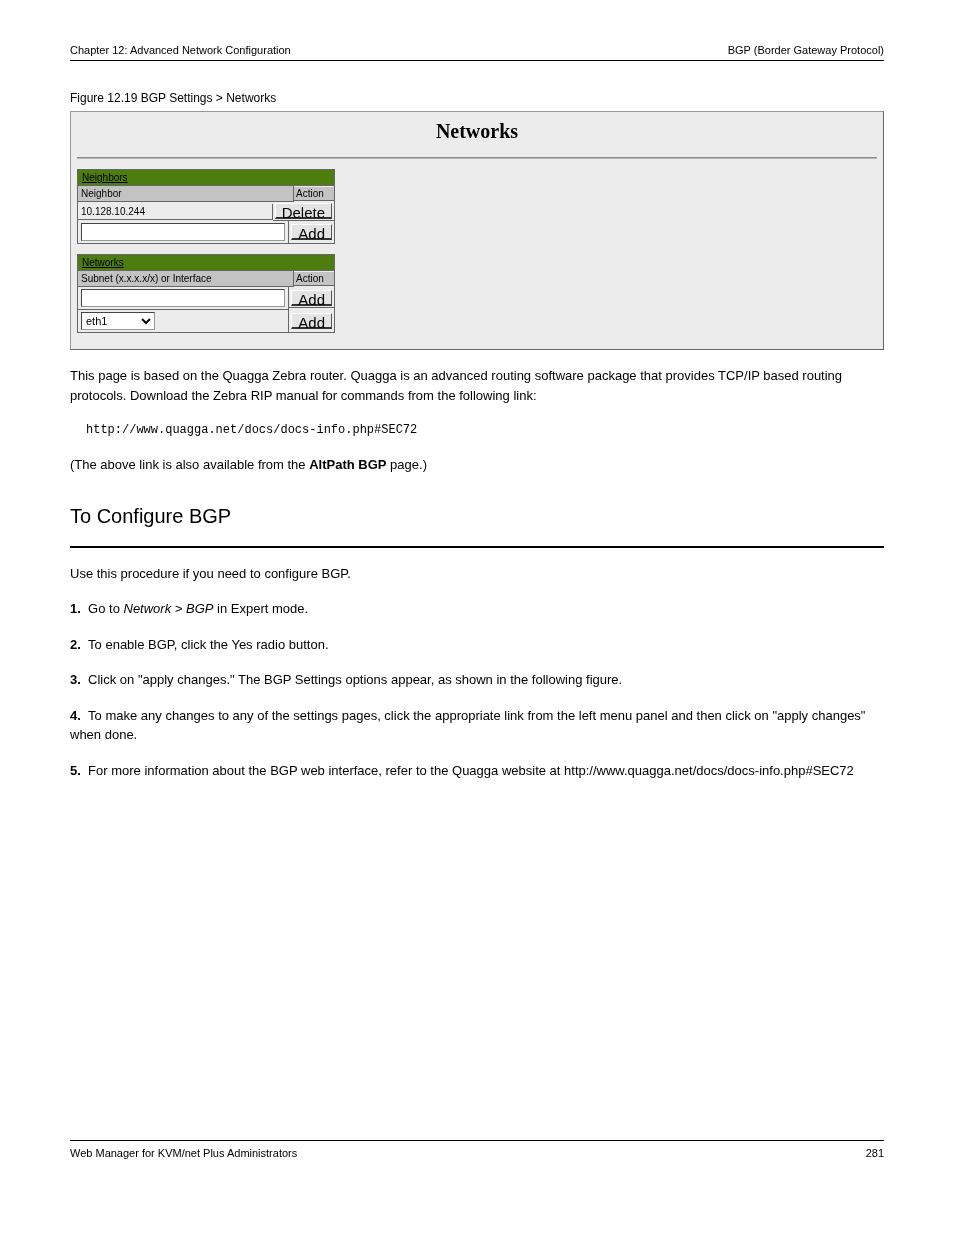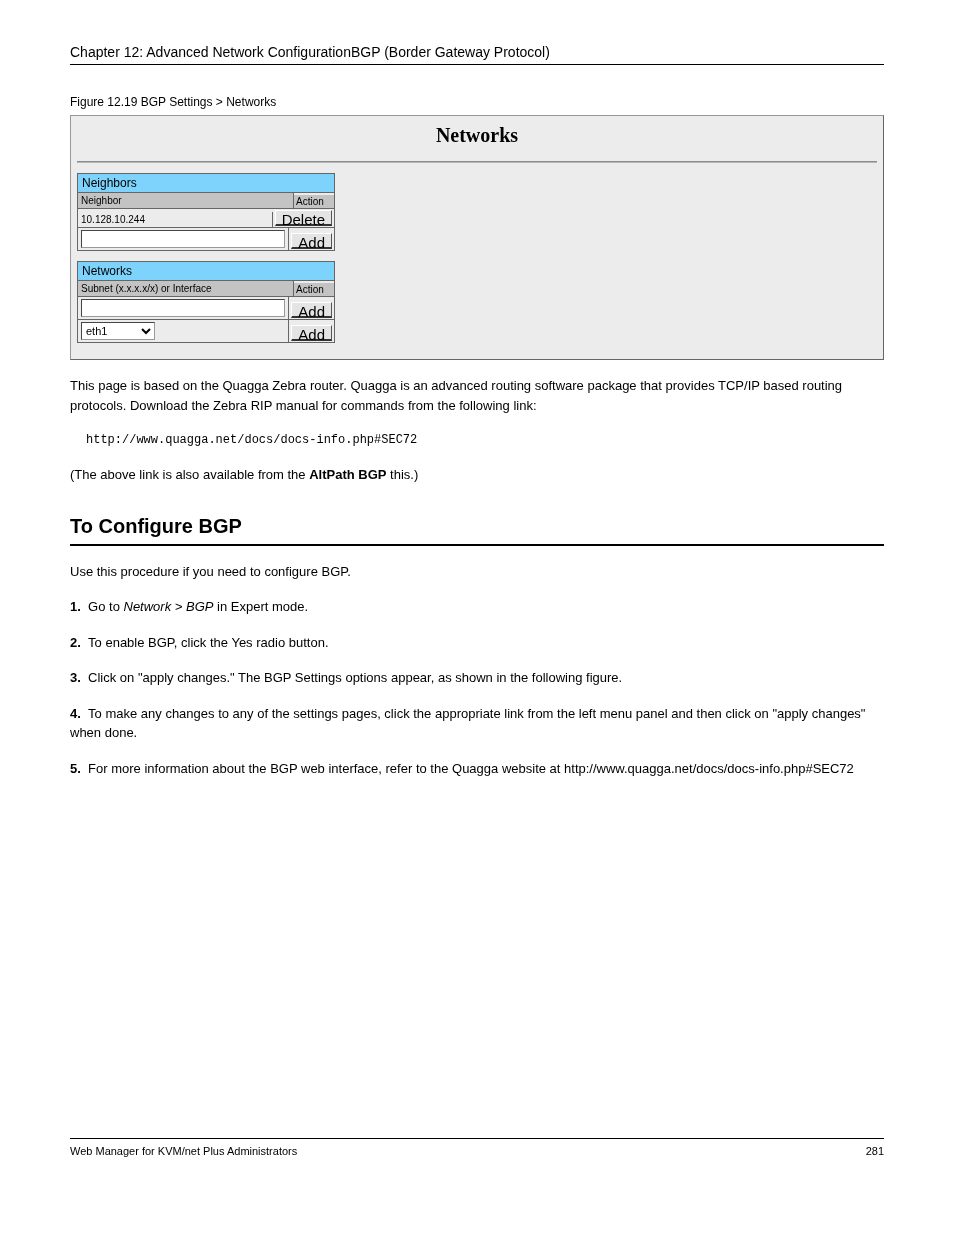--- a/index.html
+++ b/index.html
@@ -14,22 +14,22 @@
   }
   .page {
     padding: 40px 70px 20px 70px;
   }
   .header-bar {
     border-top: 1px solid #000;
     margin-bottom: 20px;
   }
   .header-row {
     display: flex;
-    justify-content: flex-start;
-    font-size: 14px;
+    justify-content: space-between;
+    font-size: 11px;
     padding: 4px 0;
   }
   .figure-title {
     font-size: 12px;
     margin: 30px 0 6px 0;
   }
   .screenshot {
     background: #ececec;
     border-top: 1px solid #999;
     border-left: 1px solid #999;
@@ -51,28 +51,29 @@
     background: linear-gradient(#777,#ccc);
     margin: 0 6px 10px 6px;
   }
   .panel {
     width: 258px;
     margin: 0 0 10px 6px;
     border: 1px solid #666;
     background: #ececec;
   }
   .panel-title {
-    background: #7dd3fc;
+    background: #4d7c0f;
     border-bottom: 1px solid #666;
     padding: 2px 4px;
-    font-size: 12px;
+    font-size: 10px;
+    text-decoration: underline;
   }
   .panel-row {
     display: flex;
-    align-items: flex-end;
+    align-items: center;
   }
   .cell-left {
     width: 216px;
     border-right: 1px solid #666;
     border-bottom: 1px solid #666;
     padding: 2px 3px;
     font-size: 10px;
     display: flex;
     align-items: center;
   }
@@ -121,22 +122,22 @@
     cursor: pointer;
   }
   .body-text {
     font-size: 13px;
     line-height: 1.5;
     margin: 16px 0;
   }
   .indent { margin-left: 40px; }
   .section-heading {
     font-size: 20px;
-    font-weight: bold;
-    margin: 30px 0 6px 0;
+    font-weight: normal;
+    margin: 30px 0 18px 0;
   }
   .section-rule {
     border-top: 2px solid #000;
     margin: 0 0 14px 0;
   }
   .mono { font-family: "Courier New", monospace; }
   .bolditalic { font-weight: bold; }
   .footer {
     border-top: 1px solid #000;
     margin-top: 360px;
@@ -209,21 +210,21 @@
         <div class="cell-right">
           <button class="ui-button">Add</button>
         </div>
       </div>
     </div>
   </div>
 
   <div class="body-text">This page is based on the Quagga Zebra router. Quagga is an advanced routing software package that provides TCP/IP based routing protocols. Download the Zebra RIP manual for commands from the following link:</div>
   <div class="body-text mono" style="font-size:12px;margin-left:16px;">http://www.quagga.net/docs/docs-info.php#SEC72</div>
   <div class="body-text">
-    <span>(The above link is also available from the </span><span class="bolditalic">AltPath BGP</span><span> this.)</span>
+    <span>(The above link is also available from the </span><span class="bolditalic">AltPath BGP</span><span> page.)</span>
   </div>
 
   <div class="section-heading">To Configure BGP</div>
   <div class="section-rule"></div>
 
   <div class="body-text">Use this procedure if you need to configure BGP.</div>
 
   <div class="body-text">
     <span style="font-weight:bold;">1.</span>
     &nbsp;<span>Go to </span><span style="font-style:italic;">Network &gt; BGP</span><span> in Expert mode.</span>

